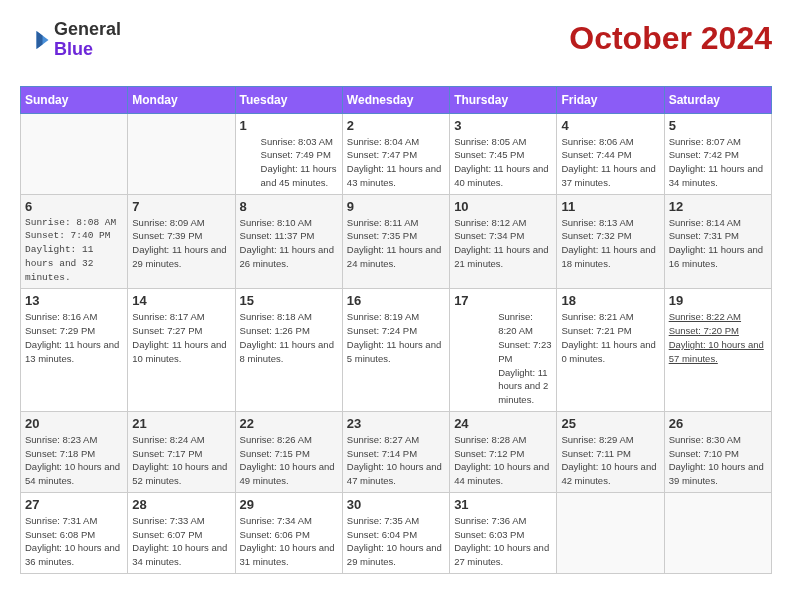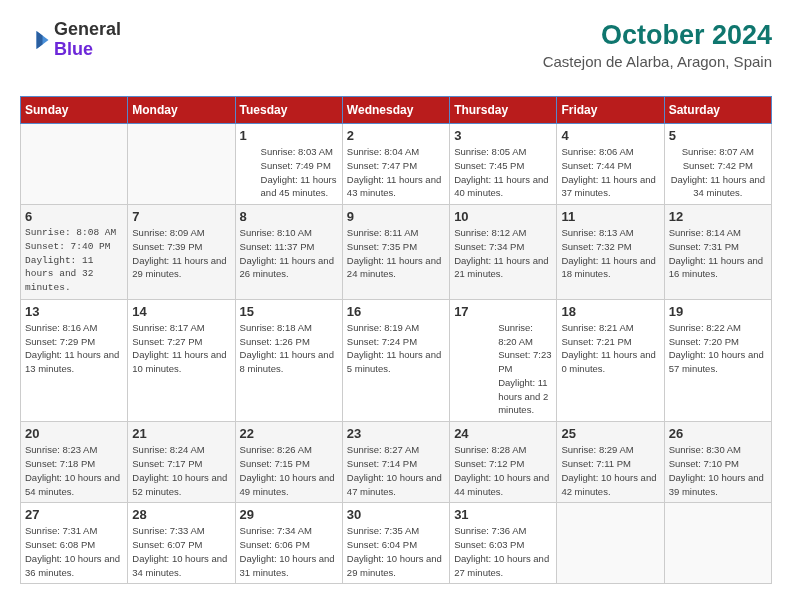--- a/index.html
+++ b/index.html
@@ -29,36 +29,36 @@
     }
     .logo-text .blue { color: #6d28d9; }
     .logo-icon {
       width: 30px;
       height: 30px;
     }
     .title-block {
       text-align: right;
     }
     .month-title {
-      font-size: 27px;
+      font-size: 32px;
       font-weight: bold;
-      color: #0f766e;
+      color: #b91c1c;
     }
     .location {
       font-size: 15px;
       color: #555;
       margin-top: 2px;
     }
     table {
       width: 100%;
       border-collapse: collapse;
       table-layout: fixed;
     }
     thead tr th {
-      background-color: #b91c1c;
+      background-color: #8b5cf6;
       color: #fff;
       font-size: 12px;
       font-weight: bold;
       padding: 6px 4px;
       text-align: left;
       border: 1px solid #5588cc;
     }
     tbody tr td {
       border: 1px solid #ccc;
       vertical-align: top;
@@ -95,21 +95,20 @@
       <polygon points="22,8 38,20 22,32" fill="#4a90d9"></polygon>
       <polygon points="22,8 30,14 30,26 22,32" fill="#2a5fa0"></polygon>
     </svg>
     <div class="logo-text">
       <div>General</div>
       <div class="blue">Blue</div>
     </div>
   </div>
   <div class="title-block">
     <div class="month-title">October 2024</div>
-    <div class="location">Castejon de Alarba, Aragon, Spain</div>
   </div>
 </div>
 
 <table>
   <thead>
     <tr>
     <th>Sunday</th>
         <th>Monday</th>
         <th>Tuesday</th>
         <th>Wednesday</th>
@@ -141,21 +140,21 @@
 Daylight: 11 hours and 40 minutes.</div>
         </td>
         <td>
           <span class="day-number">4</span>
           <div class="day-info" style="white-space: pre-line;">Sunrise: 8:06 AM
 Sunset: 7:44 PM
 Daylight: 11 hours and 37 minutes.</div>
         </td>
         <td>
           <span class="day-number">5</span>
-          <div class="day-info" style="white-space: pre-line; text-align: center;">Sunrise: 8:07 AM
+          <div class="day-info" style="white-space: pre-line;">Sunrise: 8:07 AM
 Sunset: 7:42 PM
 Daylight: 11 hours and 34 minutes.</div>
         </td>
       </tr>
       <tr>
         <td>
           <span class="day-number">6</span>
           <div class="day-info" style="white-space: pre-line; font-family: Liberation Mono, monospace;">Sunrise: 8:08 AM
 Sunset: 7:40 PM
 Daylight: 11 hours and 32 minutes.</div>
@@ -229,21 +228,21 @@
 Daylight: 11 hours and 2 minutes.</div>
         </td>
         <td>
           <span class="day-number">18</span>
           <div class="day-info" style="white-space: pre-line;">Sunrise: 8:21 AM
 Sunset: 7:21 PM
 Daylight: 11 hours and 0 minutes.</div>
         </td>
         <td>
           <span class="day-number">19</span>
-          <div class="day-info" style="white-space: pre-line;">Sunrise: 8:22 AM
+          <div class="day-info" style="white-space: pre-line; text-decoration: underline;">Sunrise: 8:22 AM
 Sunset: 7:20 PM
 Daylight: 10 hours and 57 minutes.</div>
         </td>
       </tr>
       <tr>
         <td>
           <span class="day-number">20</span>
           <div class="day-info" style="white-space: pre-line;">Sunrise: 8:23 AM
 Sunset: 7:18 PM
 Daylight: 10 hours and 54 minutes.</div>

